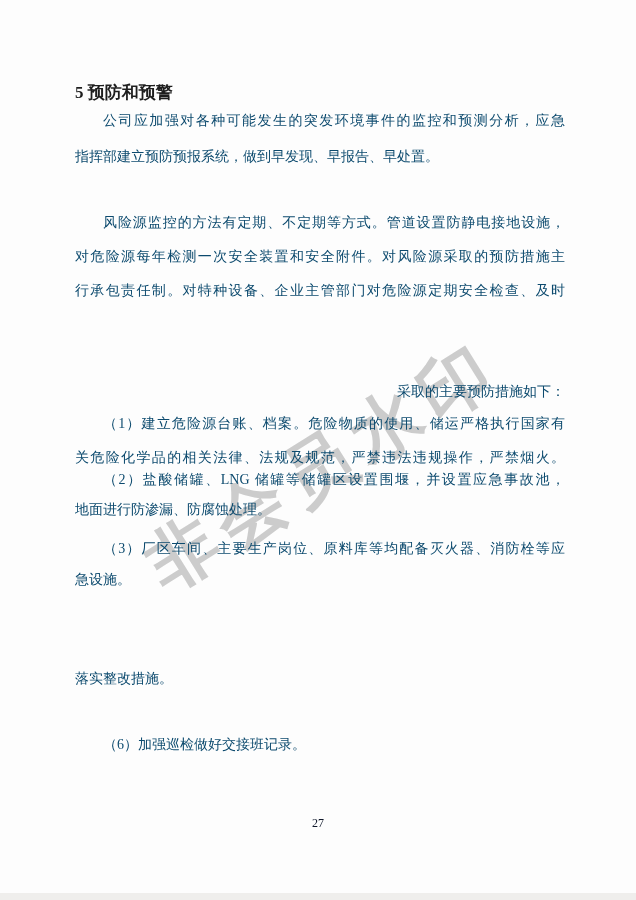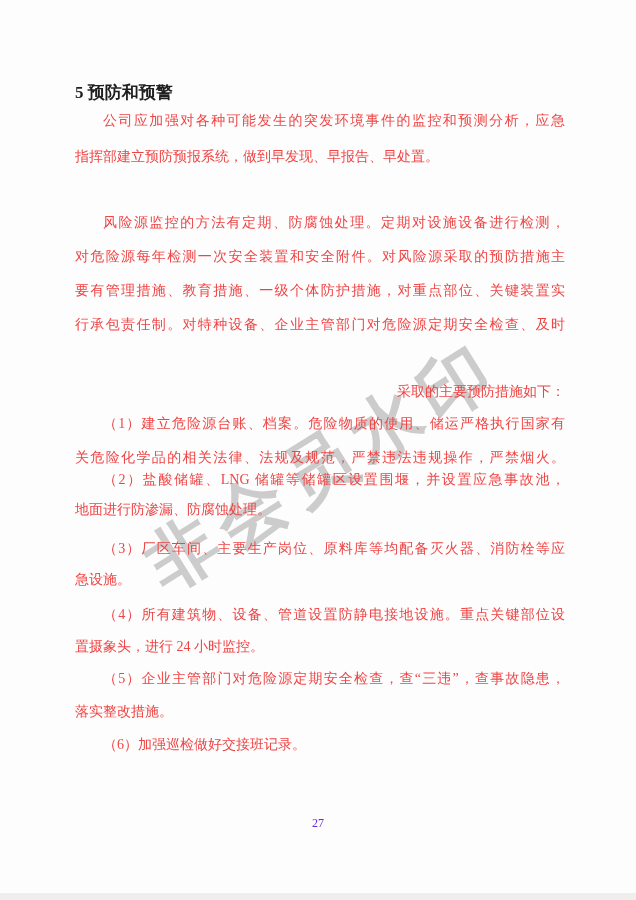--- a/index.html
+++ b/index.html
@@ -30,41 +30,41 @@
   .h1,.h2{
     position:absolute;left:75px;width:490px;
     margin:0;font-weight:bold;color:#1e1e1e;
     font-size:17px;line-height:22px;
   }
   .h1{top:82px;}
   .h2{top:179px;}
   .blk{
     position:absolute;left:75px;width:490px;
     font-size:14px;
-    color:#ef4444;
+    color:#0c4a6e;
   }
   .p1{top:103px;line-height:36px;}
   .p2{top:206px;line-height:34px;}
   .p3{top:375px;line-height:34px;text-align:right;}
   .i1{top:407px;line-height:34px;}
   .i2{top:465px;line-height:30px;}
   .i3{top:533px;line-height:31px;}
   .i4{top:599px;line-height:32px;}
   .i5{top:662px;line-height:33px;}
   .i6{top:728px;line-height:34px;}
   .ln{width:auto;}
   .ind{padding-left:28px;}
   .jst{
     text-align:justify;
     text-align-last:justify;
     text-justify:inter-character;
   }
   .page-number{
     position:absolute;left:0;top:816px;width:100%;
-    text-align:center;font-size:12px;color:#6d28d9;
+    text-align:center;font-size:12px;color:#0f172a;
     z-index:1;
   }
   .scan-edge{
     position:absolute;left:0;bottom:0;width:100%;height:7px;
     background:#efeeec;z-index:2;
   }
 </style>
 </head>
 <body>
 
@@ -76,23 +76,22 @@
 
     <h1 class="h1">5 预防和预警</h1>
 
     <div class="blk p1">
       <div class="ln ind jst">公司应加强对各种可能发生的突发环境事件的监控和预测分析，应急</div>
       <div class="ln">指挥部建立预防预报系统，做到早发现、早报告、早处置。</div>
     </div>
 
 
     <div class="blk p2">
-      <div class="ln ind jst">风险源监控的方法有定期、防腐蚀处理。定期对设施设备进行检测，</div>
+      <div class="ln ind jst">风险源监控的方法有定期、不定期等方式。管道设置防静电接地设施，</div>
       <div class="ln jst">对危险源每年检测一次安全装置和安全附件。对风险源采取的预防措施主</div>
-      <div class="ln jst">要有管理措施、教育措施、一级个体防护措施，对重点部位、关键装置实</div>
       <div class="ln jst">行承包责任制。对特种设备、企业主管部门对危险源定期安全检查、及时</div>
     </div>
 
     <div class="blk p3">
       <div class="ln ind">采取的主要预防措施如下：</div>
     </div>
 
     <div class="blk i1">
       <div class="ln ind jst">（1）建立危险源台账、档案。危险物质的使用、储运严格执行国家有</div>
       <div class="ln jst">关危险化学品的相关法律、法规及规范，严禁违法违规操作，严禁烟火。</div>
@@ -101,27 +100,22 @@
     <div class="blk i2">
       <div class="ln ind jst">（2）盐酸储罐、LNG 储罐等储罐区设置围堰，并设置应急事故池，</div>
       <div class="ln">地面进行防渗漏、防腐蚀处理。</div>
     </div>
 
     <div class="blk i3">
       <div class="ln ind jst">（3）厂区车间、主要生产岗位、原料库等均配备灭火器、消防栓等应</div>
       <div class="ln">急设施。</div>
     </div>
 
-    <div class="blk i4">
-      <div class="ln ind jst">（4）所有建筑物、设备、管道设置防静电接地设施。重点关键部位设</div>
-      <div class="ln">置摄象头，进行 24 小时监控。</div>
-    </div>
 
     <div class="blk i5">
-      <div class="ln ind jst">（5）企业主管部门对危险源定期安全检查，查“三违”，查事故隐患，</div>
       <div class="ln">落实整改措施。</div>
     </div>
 
     <div class="blk i6">
       <div class="ln ind">（6）加强巡检做好交接班记录。</div>
     </div>
 
   </div>
 
   <div class="page-number">27</div>

